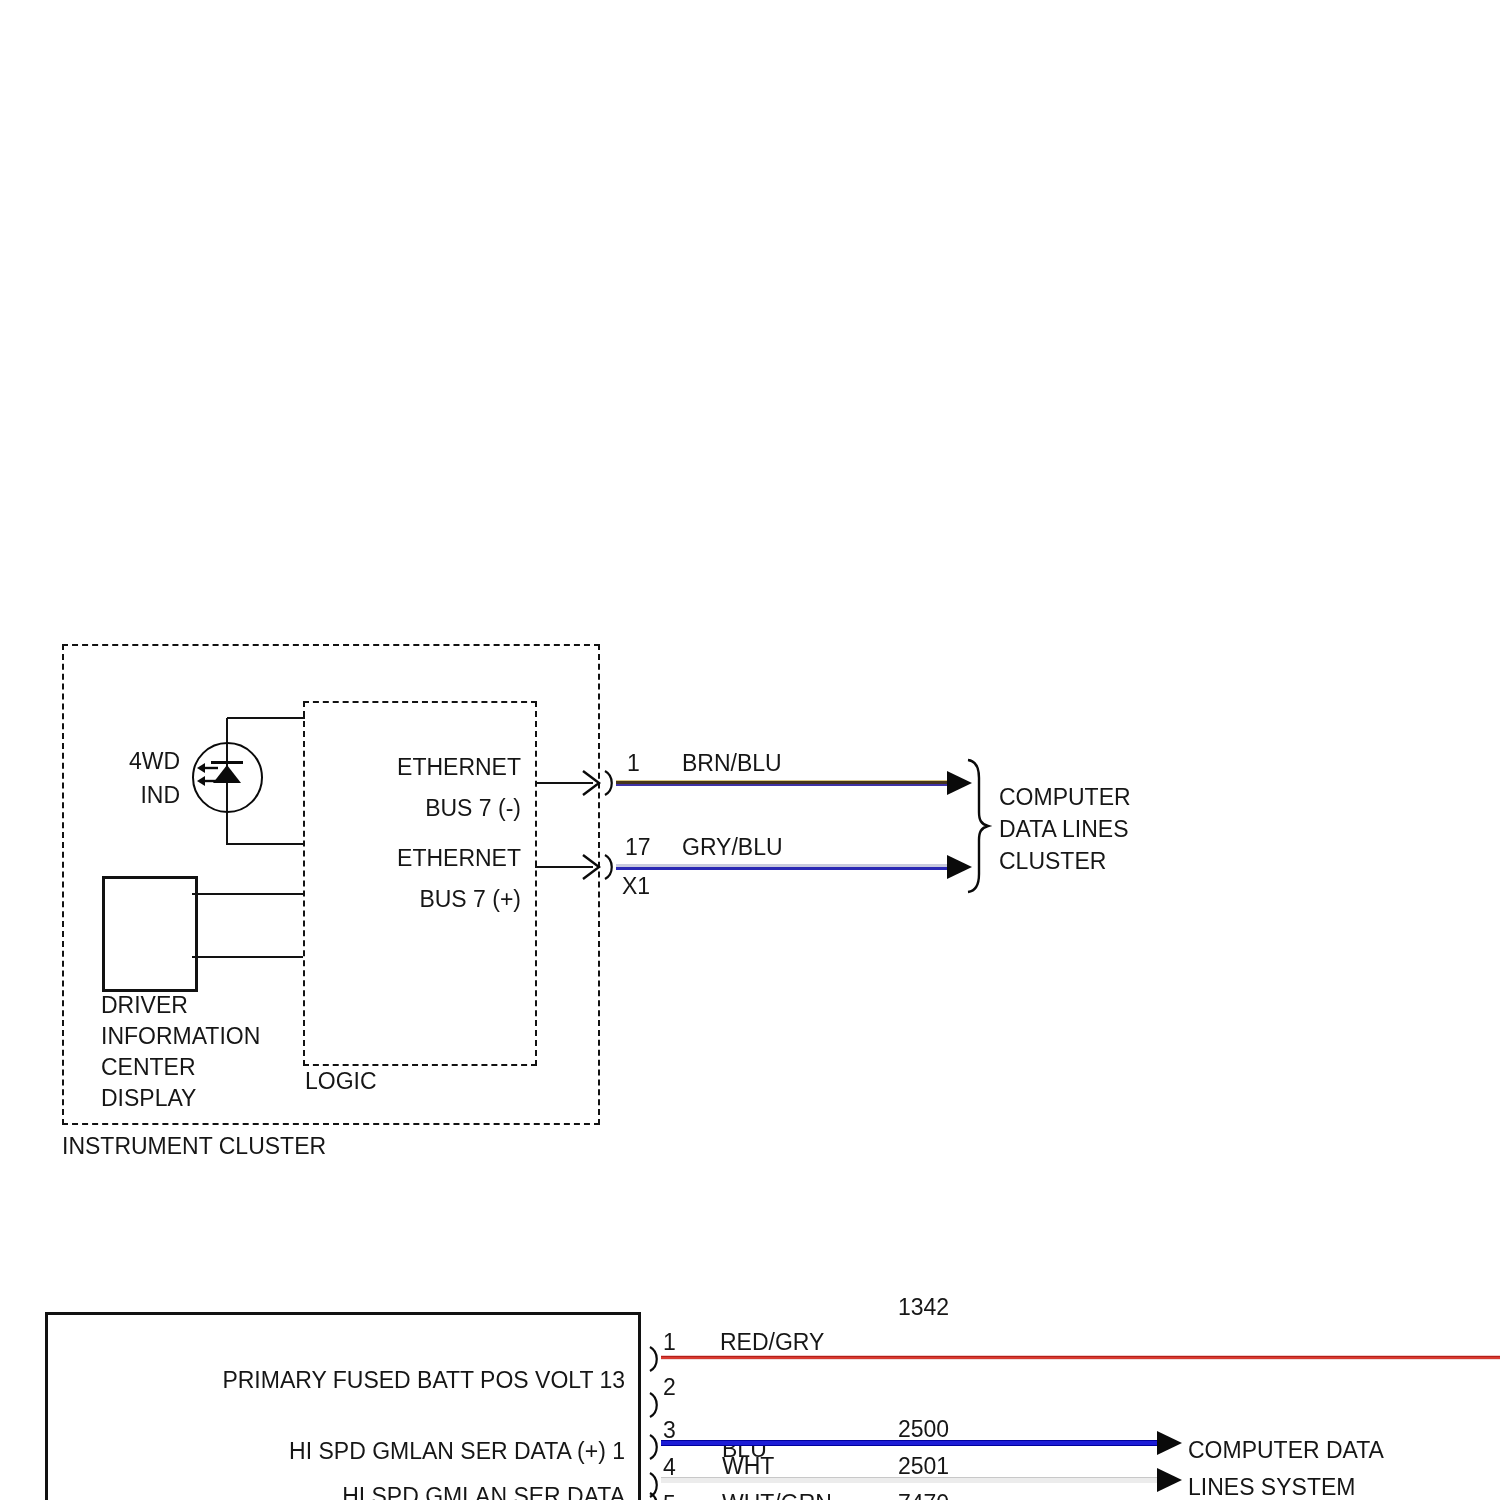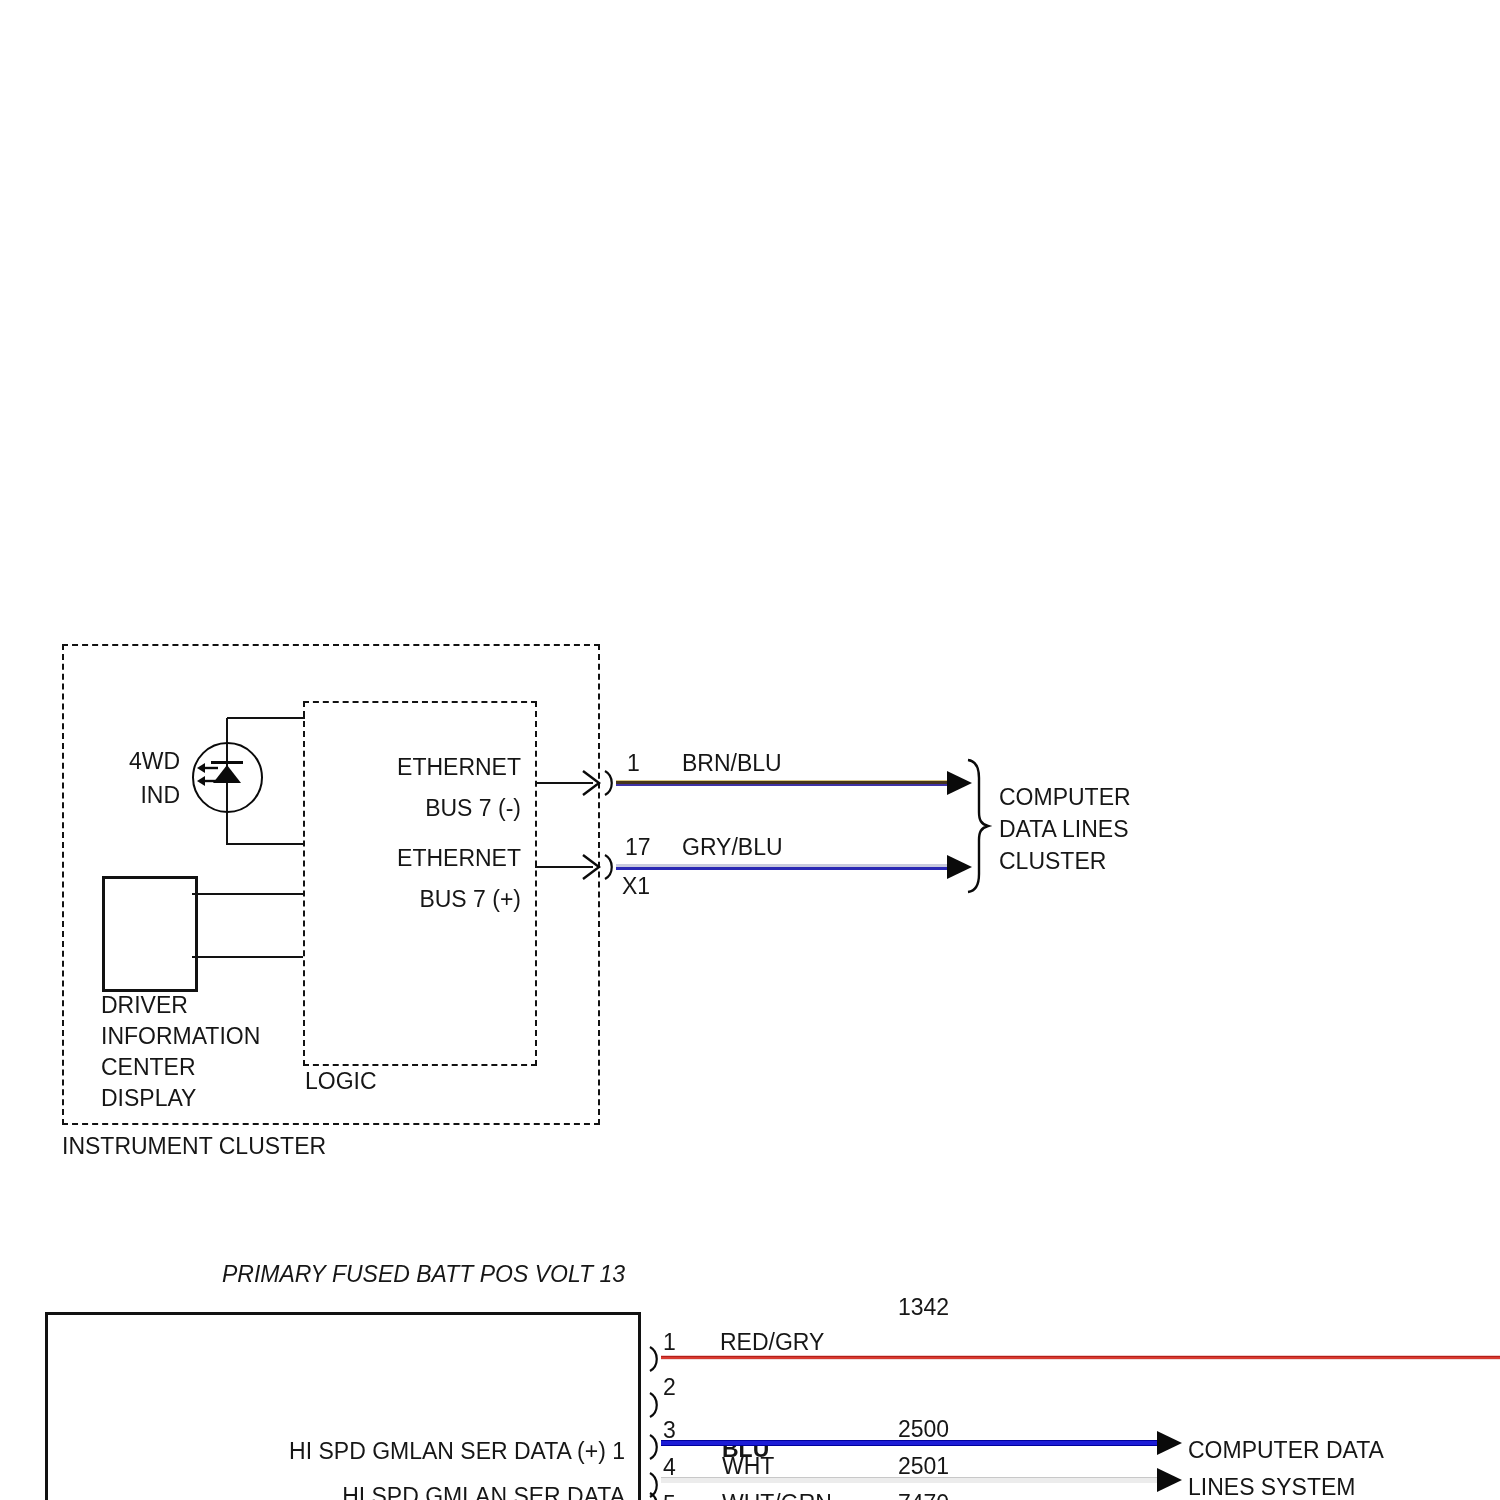--- a/index.html
+++ b/index.html
@@ -98,21 +98,21 @@
   <svg style="left:965px;top:758px;" width="26" height="136" viewBox="0 0 26 136">
     <path d="M3 2 C 11 3, 14 9, 14 20 L14 54 C14 62, 16 66, 23 68 C16 70, 14 74, 14 82 L14 116 C14 127, 11 133, 3 134" fill="none" stroke="#0a0a0a" stroke-width="2.4"></path>
   </svg>
   <div class="t" style="left:999px;top:781px;line-height:32px;">
     <div>COMPUTER</div>
     <div>DATA LINES</div>
     <div>CLUSTER</div>
   </div>
 
   <div class="solidbox" style="left:45px;top:1312px;width:590px;height:250px;"></div>
-  <div class="t right" style="left:100px;top:1259px;width:525px;font-style:italic;">PRIMARY FUSED BATT POS VOLT 13</div>
+  <div class="t right" style="left:100px;top:1365px;width:525px;">PRIMARY FUSED BATT POS VOLT 13</div>
   <div class="t right" style="left:100px;top:1436px;width:525px;">HI SPD GMLAN SER DATA (+) 1</div>
   <div class="t right" style="left:100px;top:1481px;width:525px;">HI SPD GMLAN SER DATA</div>
 
   <svg style="left:648px;top:1346px;" width="14" height="26" viewBox="0 0 14 26">
     <path d="M2 1 C 11 6, 11 20, 2 25" fill="none" stroke="#0a0a0a" stroke-width="2.2"></path>
   </svg>
   <svg style="left:648px;top:1392px;" width="14" height="26" viewBox="0 0 14 26">
     <path d="M2 1 C 11 6, 11 20, 2 25" fill="none" stroke="#0a0a0a" stroke-width="2.2"></path>
   </svg>
   <svg style="left:648px;top:1434px;" width="14" height="26" viewBox="0 0 14 26">
@@ -126,21 +126,21 @@
   </svg>
 
   <div class="t" style="left:663px;top:1327px;">1</div>
   <div class="t" style="left:663px;top:1372px;">2</div>
   <div class="t" style="left:663px;top:1415px;">3</div>
   <div class="t" style="left:663px;top:1452px;">4</div>
   <div class="t" style="left:663px;top:1489px;">5</div>
 
   <div class="t" style="left:720px;top:1327px;">RED/GRY</div>
   <div class="t" style="left:898px;top:1292px;">1342</div>
-  <div class="t" style="left:722px;top:1434px;font-weight:bold;">BLU</div>
+  <div class="t" style="left:722px;top:1434px;">BLU</div>
   <div class="t" style="left:898px;top:1414px;">2500</div>
   <div class="t" style="left:722px;top:1451px;">WHT</div>
   <div class="t" style="left:898px;top:1451px;">2501</div>
   <div class="t" style="left:722px;top:1488px;">WHT/GRN</div>
   <div class="t" style="left:898px;top:1488px;">7470</div>
 
   <div class="wire" style="left: 661px; top: 1355px; width: 844px; height: 5px; background: linear-gradient(rgb(242, 202, 202) 0%, rgb(242, 202, 202) 14%, rgb(178, 31, 26) 14%, rgb(178, 31, 26) 50%, rgb(217, 58, 48) 50%, rgb(217, 58, 48) 86%, rgb(240, 220, 220) 86%, rgb(240, 220, 220) 100%);"></div>
   <div class="wire" style="left: 661px; top: 1440px; width: 496px; height: 6px; background: linear-gradient(rgb(0, 0, 156) 0%, rgb(0, 0, 156) 16%, rgb(28, 28, 214) 16%, rgb(28, 28, 214) 84%, rgb(0, 0, 156) 84%, rgb(0, 0, 156) 100%);"></div>
   <div class="fa" style="left:1157px;top:1431px;"></div>
   <div class="wire" style="left: 661px; top: 1477px; width: 496px; height: 6px; background: linear-gradient(rgb(200, 200, 200) 0%, rgb(200, 200, 200) 20%, rgb(236, 236, 236) 20%, rgb(236, 236, 236) 100%);"></div>

